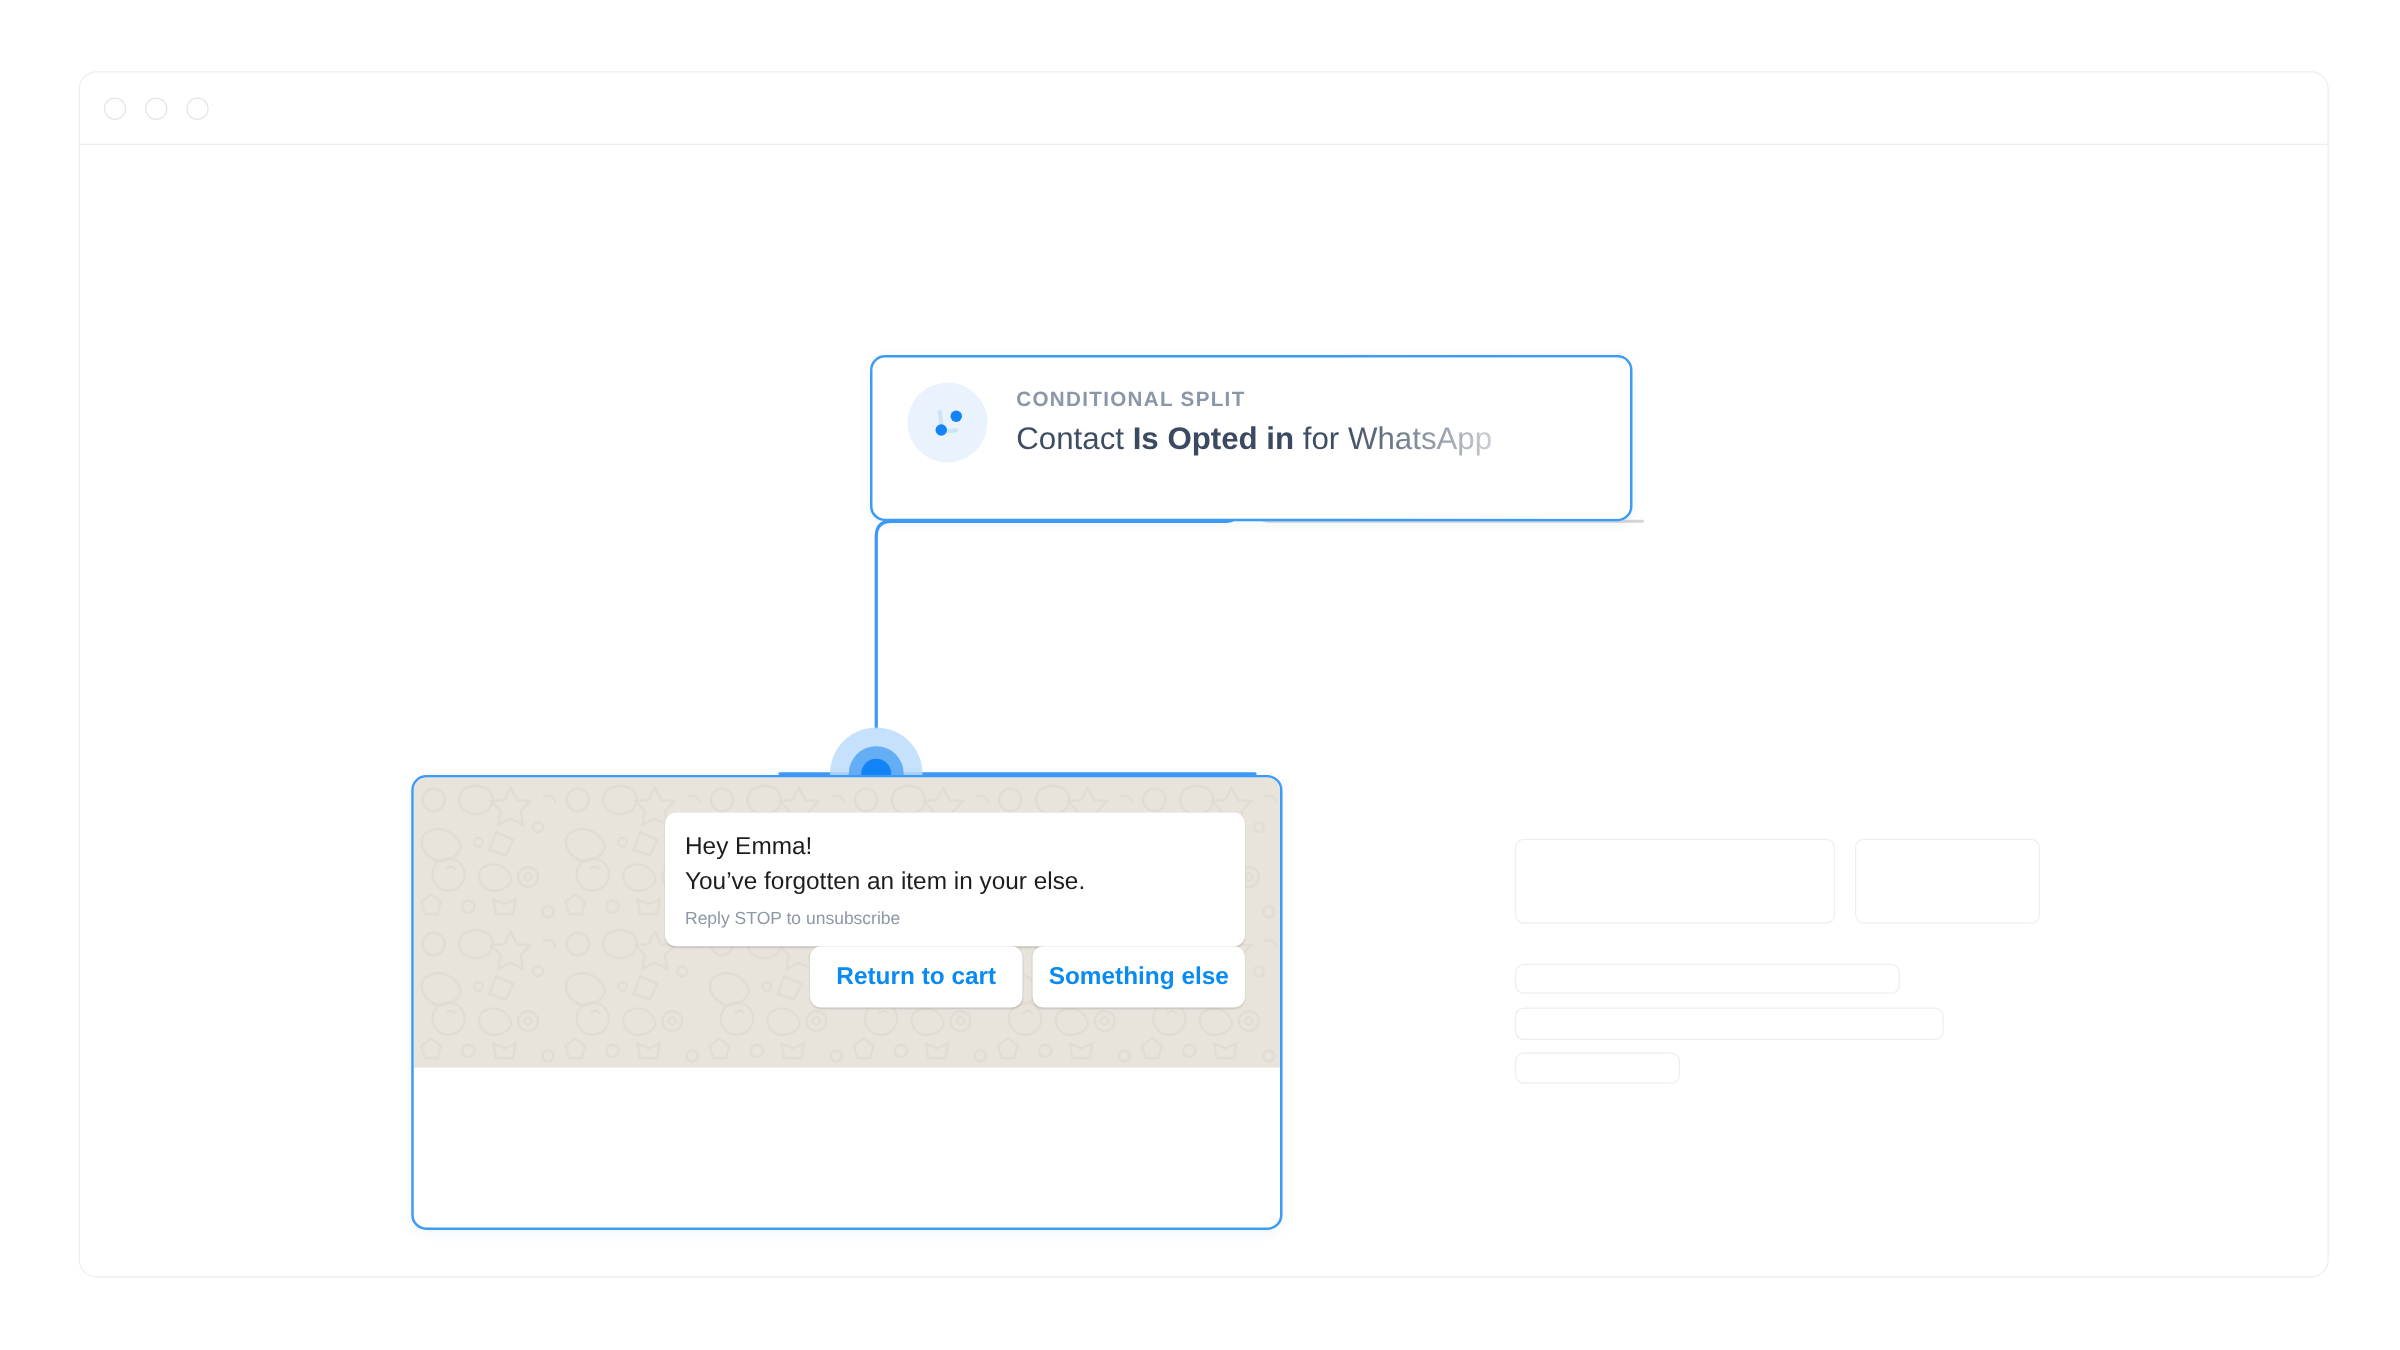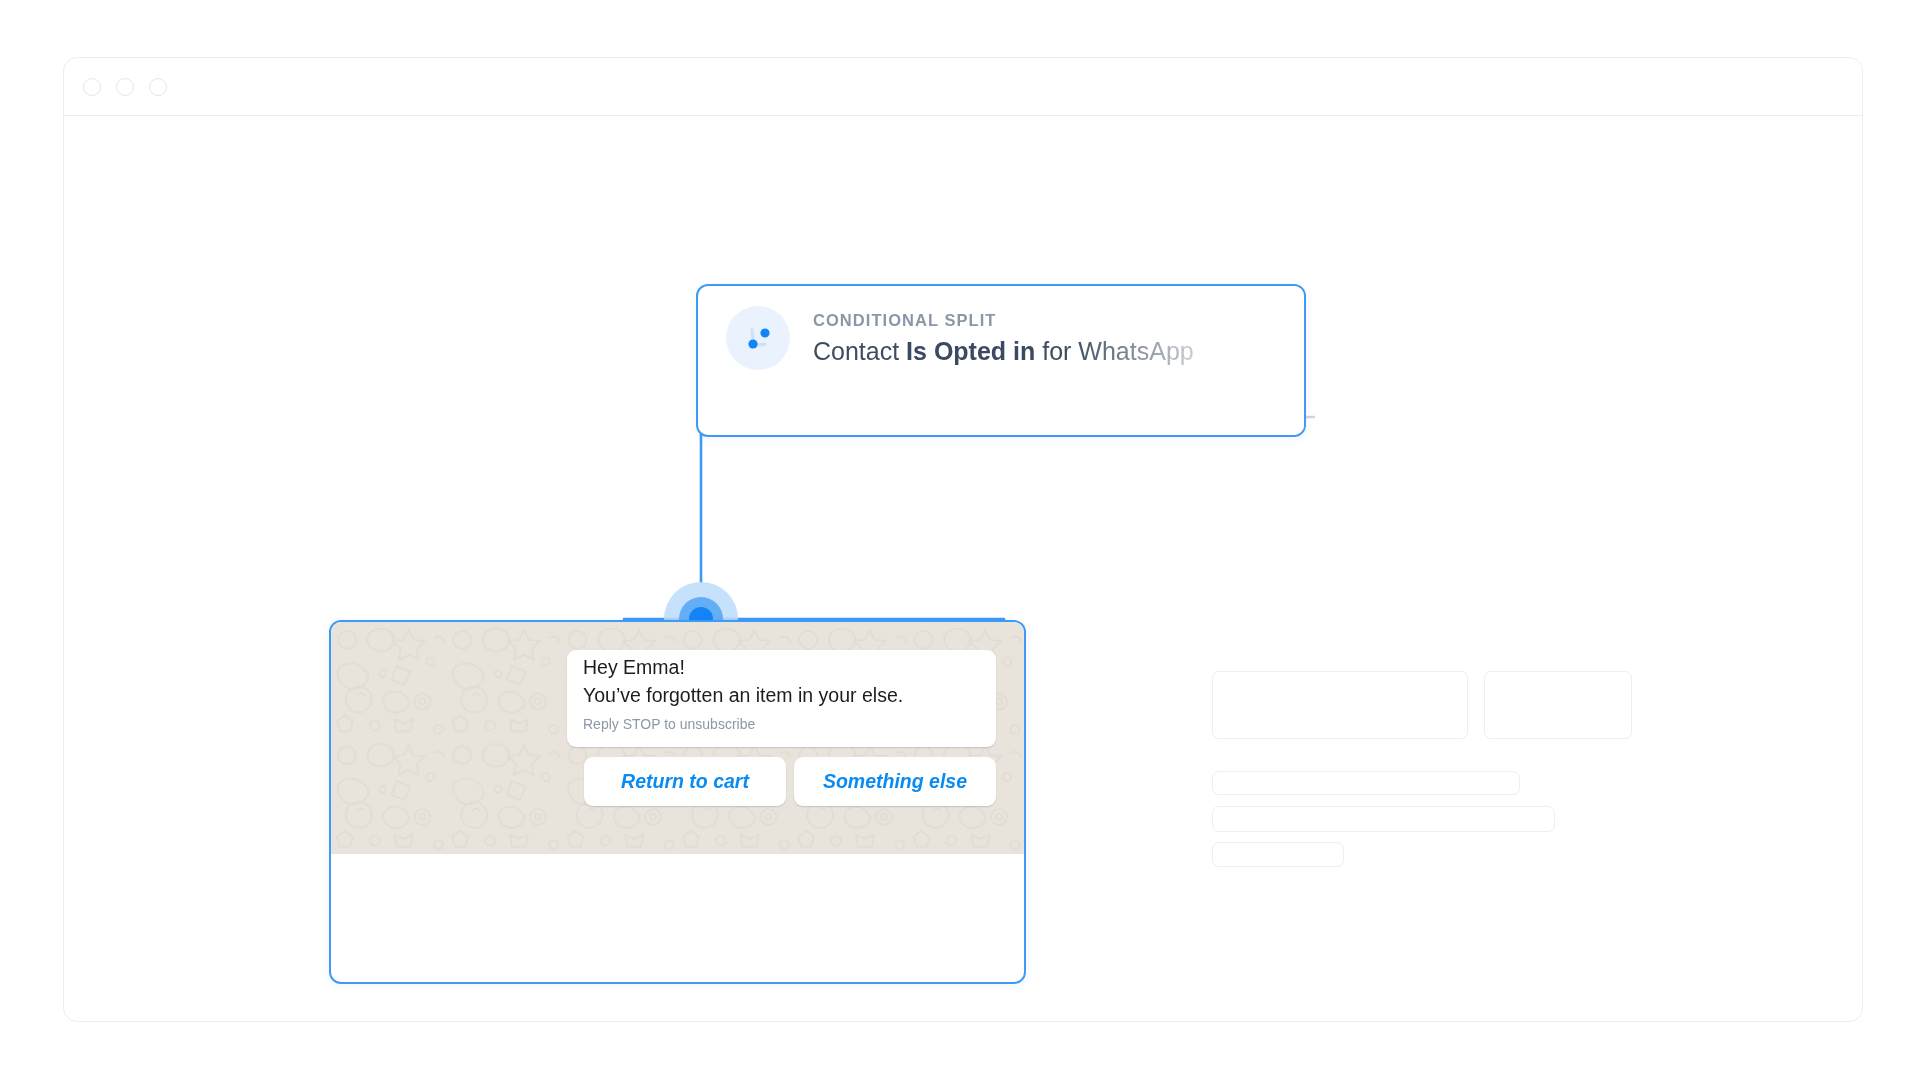--- a/index.html
+++ b/index.html
@@ -70,21 +70,21 @@
     height: 907px;
     pointer-events: none;
   }
 
   
   .node-split {
     position: absolute;
     left: 632px;
     top: 168px;
     width: 610px;
-    height: 153px;
+    height: 133px;
     background: #ffffff;
     border: 2px solid #3d9bf7;
     border-radius: 12px;
     box-shadow: 0 2px 9px rgba(60, 100, 150, 0.07);
     overflow: hidden;
   }
   
   .node-split .fade {
     position: absolute;
     right: 0; top: 0;
@@ -165,47 +165,45 @@
   }
   .chat-doodles {
     position: absolute;
     inset: 0;
     opacity: 0.5;
   }
 
   .bubble {
     position: relative;
     z-index: 2;
-    width: 429px;
+    width: 464px;
     background: #ffffff;
     border-radius: 9px;
-    padding: 3px 16px 13px 16px;
+    padding: 13px 16px 13px 16px;
     box-shadow: 0 1px 1.5px rgba(0,0,0,0.14);
   }
   .bubble-line {
     font-size: 19.5px;
     line-height: 28px;
     color: #1d1d1d;
     white-space: nowrap;
   }
   .bubble-footer {
     margin-top: 5px;
     font-size: 14px;
     color: #8d98a6;
     line-height: 20px;
   }
 
   .quick-replies {
     position: relative;
     z-index: 2;
-    margin-top: 10px;
-    width: 412px;
+    width: 348px;
     display: flex;
     gap: 8px;
-    font-style: italic;
   }
   .qr-btn {
     flex: 1 1 0;
     background: #ffffff;
     border-radius: 9px;
     padding: 13px 6px;
     text-align: center;
     font-size: 19.5px;
     font-weight: bold;
     color: #0a8bf2;

